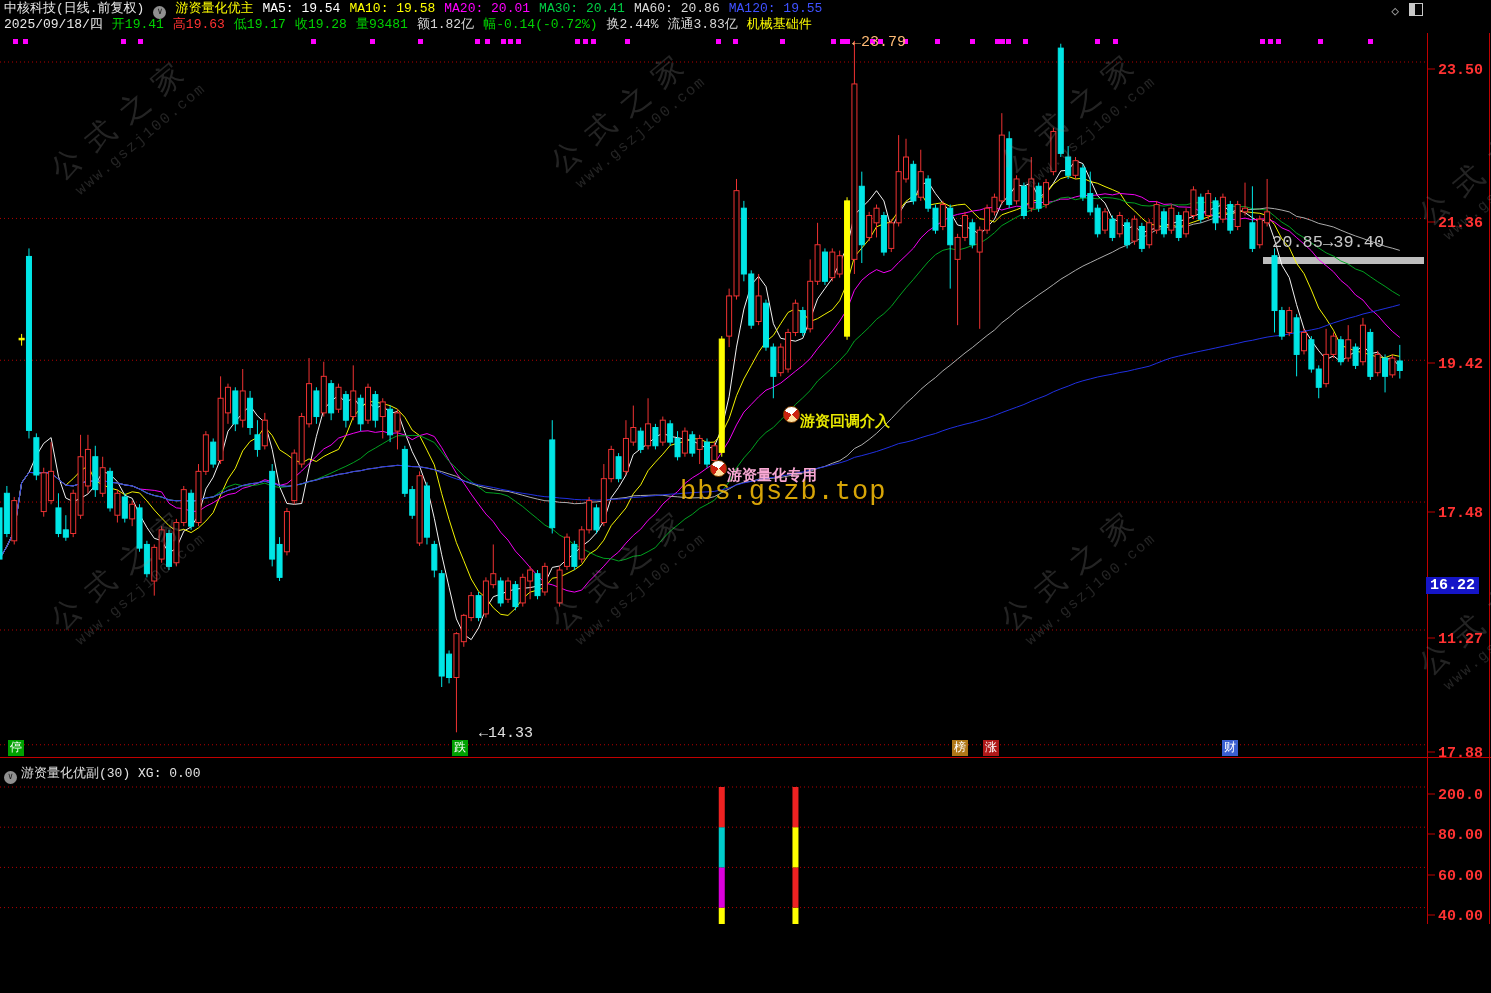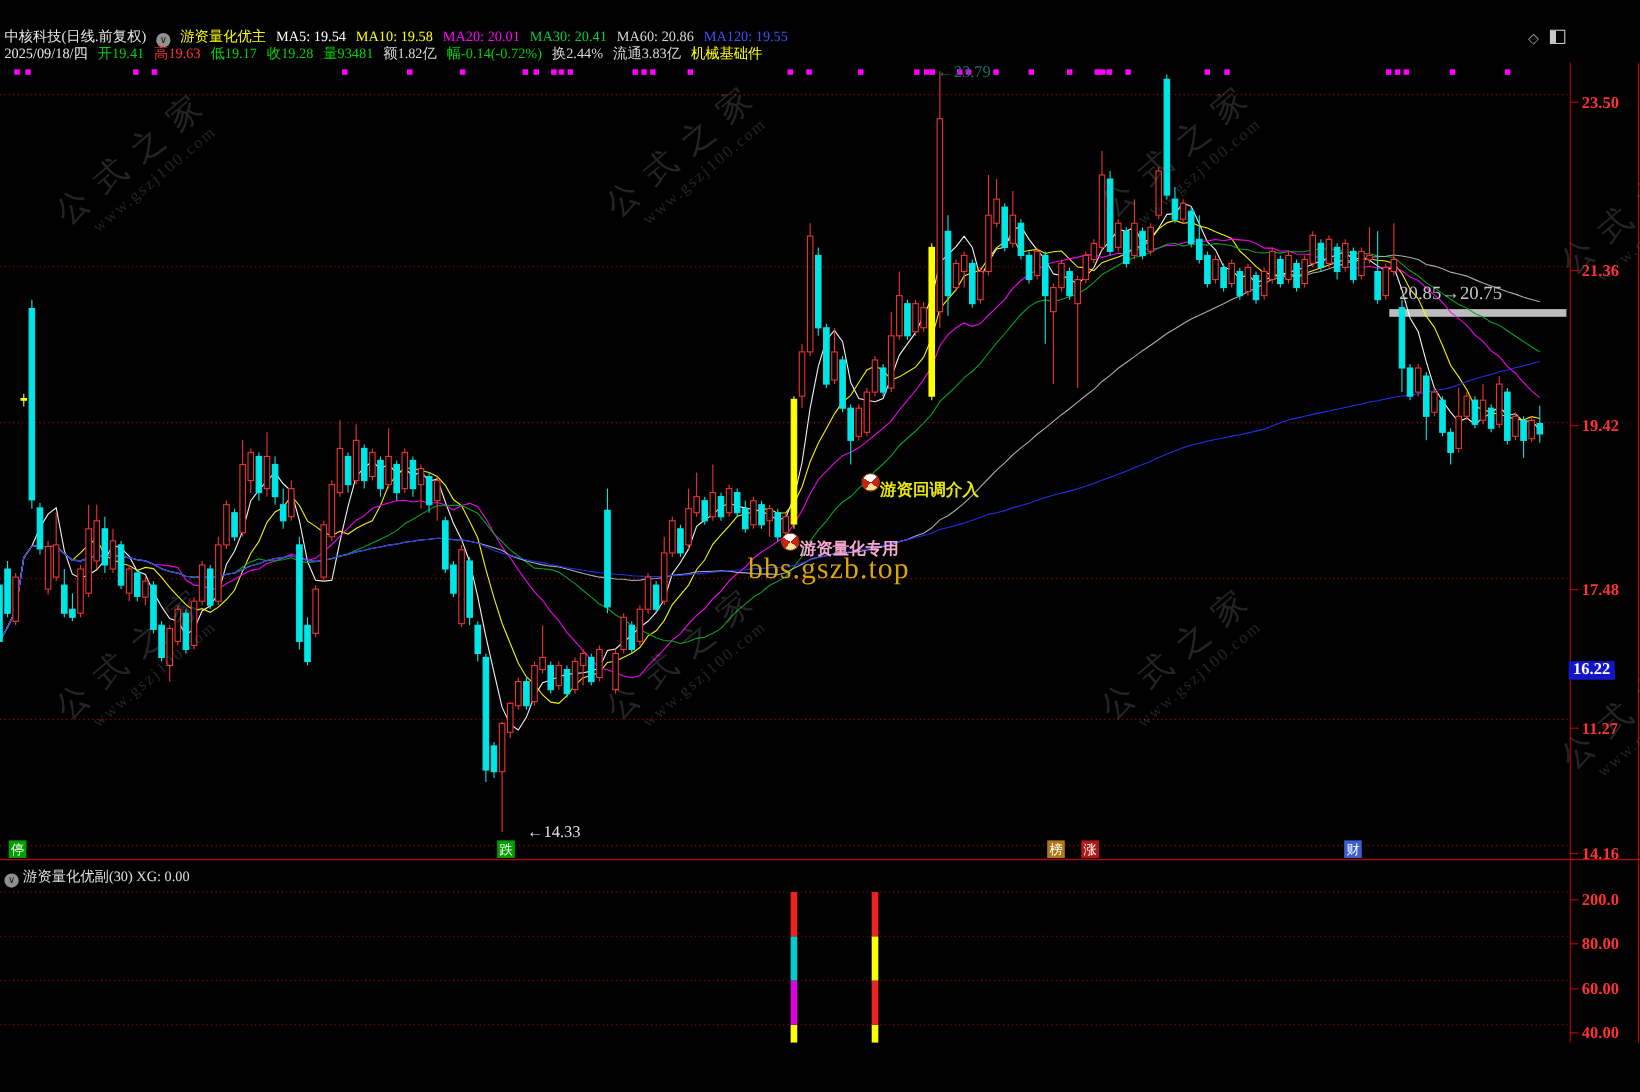--- a/index.html
+++ b/index.html
@@ -1,17 +1,17 @@
 <!DOCTYPE html>
 <html><head>
 <meta charset="utf-8">
 <style>
   html,body{margin:0;padding:0;background:#000;}
   #app{position:relative;width:1491px;height:924px;background:#000;overflow:hidden;
-       font-family:Liberation Serif, serif;margin-top:24px;-webkit-font-smoothing:none;}
+       font-family:Liberation Mono, monospace;-webkit-font-smoothing:none;}
   .hdr-row{position:absolute;left:4px;white-space:nowrap;font-size:13px;line-height:16px;}
   .hdr-row span{margin-right:9px;}
   #row1{top:1px;}
   #row2{top:17px;}
   .circ-icon{display:inline-block;width:13px;height:13px;border-radius:50%;background:#909090;
     color:#1a1a1a;font-size:9px;line-height:13px;text-align:center;vertical-align:-2px;margin-right:4px;}
   #win-icons{position:absolute;top:3px;right:68px;color:#9a9a9a;font-size:13px;}
   #layout-icon{display:inline-block;width:12px;height:11px;border:1px solid #c8c8c8;margin-left:10px;
     background:linear-gradient(90deg,#c8c8c8 0 5px,#000 5px);vertical-align:-1px;}
   #chart-svg{position:absolute;left:0;top:0;}
@@ -550,41 +550,41 @@
         <div class="w2">www.gszj100.com</div>
       </div>
     </div>
   <div id="bbs" style="left:680px;top:477px;">bbs.gszb.top</div>
   <div id="axis-main">
       <div class="axis-label" style="top: 62px;">23.50</div>
       <div class="axis-label" style="top: 215px;">21.36</div>
       <div class="axis-label" style="top: 356px;">19.42</div>
       <div class="axis-label" style="top: 505px;">17.48</div>
       <div class="axis-label" style="top: 631px;">11.27</div>
-      <div class="axis-label" style="top: 745px;">14.16</div>
+      <div class="axis-label" style="top: 745px;">17.88</div>
       <div class="axis-label hl" style="top: 577px;">16.22</div>
     </div>
   <div id="axis-sub">
       <div class="axis-label" style="top: 787px;">200.0</div>
       <div class="axis-label" style="top: 827px;">80.00</div>
       <div class="axis-label" style="top: 868px;">60.00</div>
       <div class="axis-label" style="top: 908px;">40.00</div>
       <div class="axis-label" style="top: 948px;">20.00</div>
     </div>
   <div id="tags">
       <div class="mkt-tag" style="left: 8px; background: rgb(0, 160, 0);">停</div>
       <div class="mkt-tag" style="left: 452px; background: rgb(0, 160, 0);">跌</div>
       <div class="mkt-tag" style="left: 952px; background: rgb(176, 120, 24);">榜</div>
       <div class="mkt-tag" style="left: 983px; background: rgb(176, 24, 24);">涨</div>
       <div class="mkt-tag" style="left: 1222px; background: rgb(58, 95, 208);">财</div>
     </div>
   <div id="anns">
-      <div class="ann" style="left: 852px; top: 34px; color: #0f766e; font-size: 15px;">←23.79</div>
+      <div class="ann" style="left: 852px; top: 34px; color: #fdba74; font-size: 15px;">←23.79</div>
       <div class="ann" style="left: 479px; top: 725px; color: rgb(224, 224, 224); font-size: 15px;">←14.33</div>
-      <div class="ann" style="left: 1272px; top: 233px; color: rgb(200, 200, 200); font-size: 17px;">20.85→20.75</div>
+      <div class="ann" style="left: 1272px; top: 233px; color: rgb(200, 200, 200); font-size: 17px;">20.85→39.40</div>
       <div class="sig-icon" style="left: 710px; top: 460px;"></div>
       <div class="ann" style="left: 727px; top: 466px; color: #f9a8d4; font-size: 15px; font-weight: bold;">游资量化专用</div>
       <div class="sig-icon" style="left: 783px; top: 406px;"></div>
       <div class="ann" style="left: 800px; top: 412px; color: rgb(232, 232, 0); font-size: 15px; font-weight: bold;">游资回调介入</div>
     </div>
 
   <div class="plot-hit" style="top:48px;height:705px;"></div>
   <div class="plot-hit" style="top:782px;height:206px;"></div>
 </div>
 

